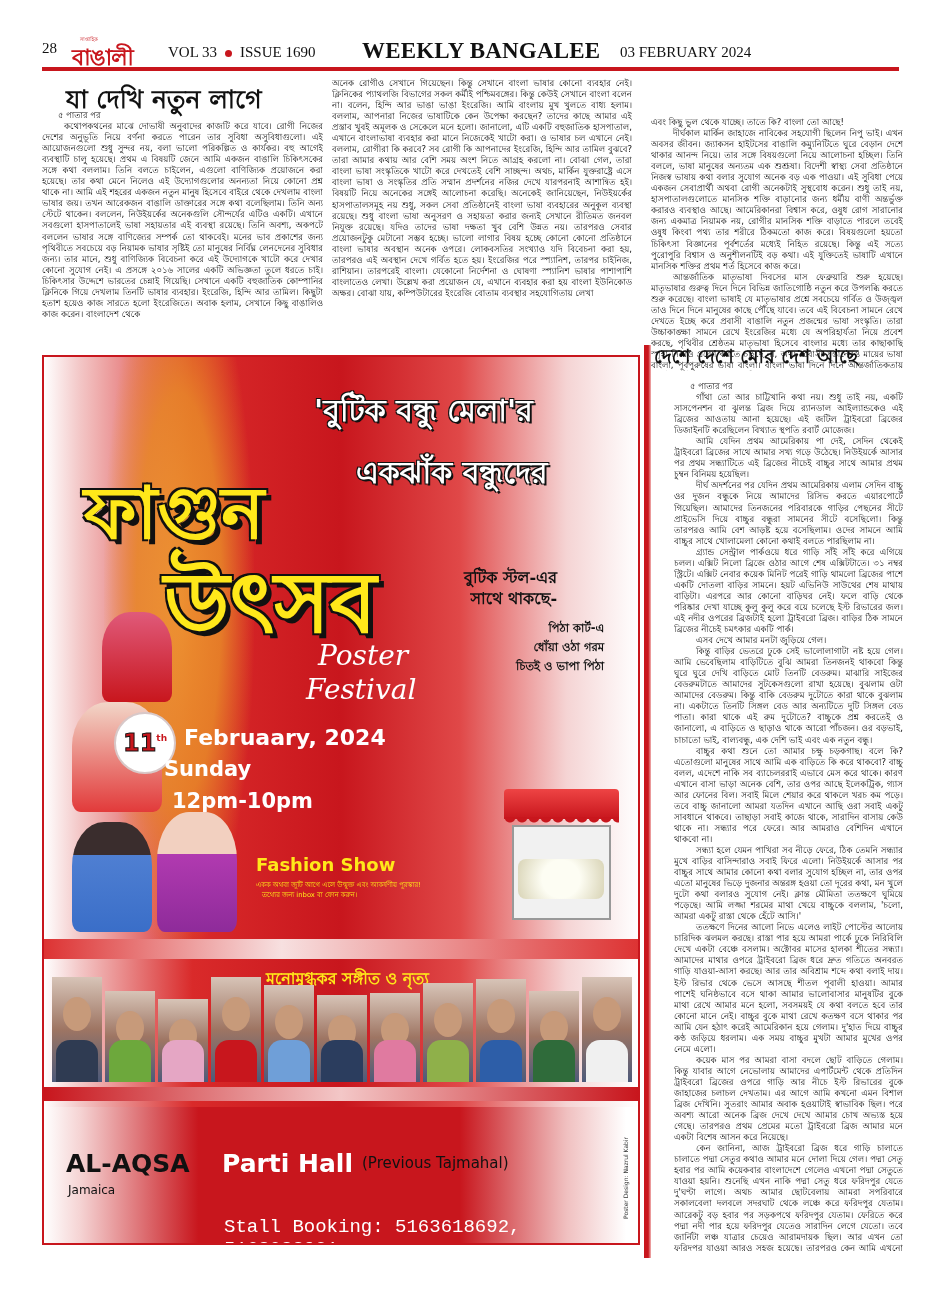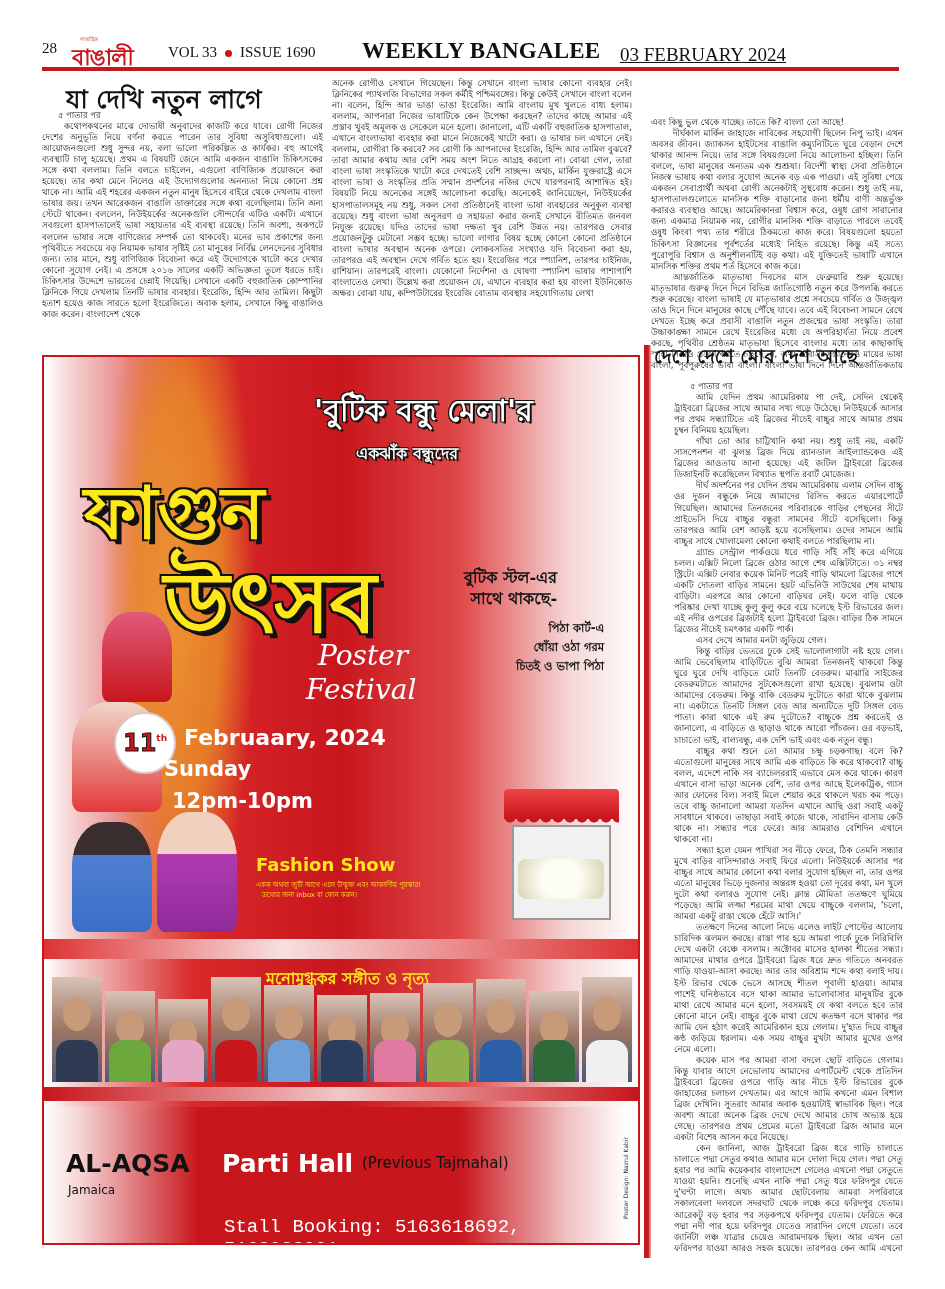--- a/index.html
+++ b/index.html
@@ -8,38 +8,38 @@
 
   
   .masthead { position: absolute; left: 0; top: 0; width: 945px; height: 72px; padding-left: 16px; }
   .page-num { position: absolute; left: 42px; top: 40px; font-family: "Liberation Serif", serif; font-size: 15px; }
   .logo { position: absolute; left: 72px; top: 38px; width: 66px; height: 34px; }
   .logo .logo-text { position: absolute; left: 0; top: 2px; font-family: "DejaVu Sans", sans-serif; font-weight: bold; font-size: 22px; color: #c8161d; letter-spacing: -1px; }
   .logo .logo-tag { position: absolute; left: 8px; top: -2px; font-size: 5px; color: #c8161d; }
   .vol { position: absolute; left: 168px; top: 44px; font-family: "Liberation Serif", serif; font-size: 15px; }
   .dot { display: inline-block; width: 7px; height: 7px; border-radius: 50%; background: #c8161d; margin: 0 8px; vertical-align: middle; }
   .paper-name { position: absolute; left: 362px; top: 38px; font-family: "Liberation Serif", serif; font-weight: bold; font-size: 23px; letter-spacing: 0.2px; }
-  .date { position: absolute; left: 620px; top: 44px; font-family: "Liberation Serif", serif; font-size: 19px; text-decoration: underline; }
+  .date { position: absolute; left: 620px; top: 44px; font-family: "Liberation Serif", serif; font-size: 15px; }
   .rule { position: absolute; left: 42px; top: 67px; width: 857px; height: 4px; background: #c8161d; }
 
   
   .col { position: absolute; font-family: "DejaVu Sans", sans-serif; font-size: 8.6px; line-height: 11.05px; text-align: justify; color: #111; overflow: hidden; }
   .col p { text-indent: 22px; }
   .col p.noindent { text-indent: 0; }
   .continued { font-size: 8.4px; padding-left: 16px; text-indent: 0 !important; }
 
   .h1 { position: absolute; font-family: "DejaVu Sans", sans-serif; font-weight: bold; color: #111; white-space: nowrap; }
 
   
   .poster { position: absolute; left: 42px; top: 355px; width: 598px; height: 890px; border: 2px solid #c8161d; overflow: hidden;
             background: linear-gradient(90deg, #ffffff 0%, #f3c7c7 6%, #d92a2a 25%, #c8161d 50%, #e04848 70%, #f5d4d4 88%, #ffffff 100%); }
   .poster .map { position: absolute; left: 60px; top: 0; width: 150px; height: 600px;
                  background: radial-gradient(ellipse at 50% 40%, #f0a030 0%, #e88a28 40%, rgba(232,138,40,0) 72%); opacity: .85; }
   .poster .boutique-title { position: absolute; left: 270px; top: 30px; font-size: 30px; font-weight: bold; color: #fff; text-shadow: 2px 2px 0 #111, -1px -1px 0 #111, 1px -1px 0 #111, -1px 1px 0 #111; white-space: nowrap; }
-  .poster .boutique-sub { position: absolute; left: 312px; top: 84px; font-size: 16px; font-weight: bold; color: #fff; text-shadow: 2px 2px 0 #111, -1px -1px 0 #111, 1px -1px 0 #111, -1px 1px 0 #111; white-space: nowrap; }
+  .poster .boutique-sub { position: absolute; left: 312px; top: 92px; font-size: 30px; font-weight: bold; color: #fff; text-shadow: 2px 2px 0 #111, -1px -1px 0 #111, 1px -1px 0 #111, -1px 1px 0 #111; white-space: nowrap; }
   .poster .fagun-bn { position: absolute; left: 40px; top: 115px; font-size: 72px; font-weight: bold; color: #ffe81a; line-height: 82px;
                       text-shadow: 5px 5px 0 #111, -2px -2px 0 #111, 2px -2px 0 #111, -2px 2px 0 #111; }
   .poster .utsob-bn { position: absolute; left: 120px; top: 200px; font-size: 84px; font-weight: bold; color: #ffe81a; line-height: 92px;
                       text-shadow: 5px 5px 0 #111, -2px -2px 0 #111, 2px -2px 0 #111, -2px 2px 0 #111; }
   .poster .fagun-en { position: absolute; left: 262px; top: 282px; font-family: "DejaVu Serif", serif; font-style: italic; font-size: 28px; color: #fff; line-height: 34px; }
   .poster .stall { position: absolute; left: 420px; top: 210px; font-size: 16px; font-weight: bold; color: #111; text-align: right; line-height: 21px; }
   .poster .pitha { position: absolute; left: 472px; top: 262px; font-size: 11.5px; font-weight: bold; color: #111; text-align: right; line-height: 19px; }
   .poster .day-badge { position: absolute; left: 70px; top: 355px; width: 62px; height: 62px; border-radius: 50%; background: #fff; border: 2px solid #d8c8c8;
                        display: flex; align-items: center; justify-content: center; }
   .poster .day-badge .num { font-size: 24px; font-weight: bold; color: #c8161d; -webkit-text-stroke: 1px #111; }
@@ -216,22 +216,22 @@
     <span class="venue-phone">Stall Booking: 5163618692,  5163033981</span>
     <span class="venue-credit">Poster Design: Nazrul Kabir</span>
   </div>
 </section>
 
 <div class="vline"></div>
 
 <h2 class="h1" style="left:654px; top:342px; font-size:19px;">দেশে দেশে মোর দেশ আছে</h2>
 <div class="col" style="left:674px; top:381px; width:229px; height:870px;">
   <p class="continued">৫ পাতার পর</p>
+  <p>গাঁথা তো আর চাট্টিখানি কথা নয়। শুধু তাই নয়, একটি সাসপেনশন বা ঝুলন্ত ব্রিজ দিয়ে র‍্যানডাল আইল্যান্ডকেও এই ব্রিজের আওতায় আনা হয়েছে। এই জটিল ট্রাইবরো ব্রিজের ডিজাইনটি করেছিলেন বিখ্যাত স্থপতি রবার্ট মোজেজ।</p>
   <p>আমি যেদিন প্রথম আমেরিকায় পা দেই, সেদিন থেকেই ট্রাইবরো ব্রিজের সাথে আমার সখ্য গড়ে উঠেছে। নিউইয়র্কে আসার পর প্রথম সন্ধ্যাটিতে এই ব্রিজের নীচেই বাচ্চুর সাথে আমার প্রথম চুম্বন বিনিময় হয়েছিল।</p>
-  <p>গাঁথা তো আর চাট্টিখানি কথা নয়। শুধু তাই নয়, একটি সাসপেনশন বা ঝুলন্ত ব্রিজ দিয়ে র‍্যানডাল আইল্যান্ডকেও এই ব্রিজের আওতায় আনা হয়েছে। এই জটিল ট্রাইবরো ব্রিজের ডিজাইনটি করেছিলেন বিখ্যাত স্থপতি রবার্ট মোজেজ।</p>
   <p>দীর্ঘ অদর্শনের পর যেদিন প্রথম আমেরিকায় এলাম সেদিন বাচ্চু ওর দুজন বন্ধুকে নিয়ে আমাদের রিসিভ করতে এয়ারপোর্টে গিয়েছিল। আমাদের তিনজনের পরিবারকে গাড়ির পেছনের সীটে প্রাইভেসি দিয়ে বাচ্চুর বন্ধুরা সামনের সীটে বসেছিলো। কিন্তু তারপরও আমি বেশ আড়ষ্ট হয়ে বসেছিলাম। ওদের সামনে আমি বাচ্চুর সাথে খোলামেলা কোনো কথাই বলতে পারছিলাম না।</p>
   <p>গ্র্যান্ড সেন্ট্রাল পার্কওয়ে ধরে গাড়ি সাঁই সাঁই করে এগিয়ে চলল। এক্সিট নিলো ব্রিজে ওঠার আগে শেষ এক্সিটটাতে। ৩১ নম্বর স্ট্রিটে। এক্সিট নেবার কয়েক মিনিট পরেই গাড়ি থামলো ব্রিজের পাশে একটি দোতলা বাড়ির সামনে। হয়ট এভিনিউ সাউথের শেষ মাথায় বাড়িটা। এরপরে আর কোনো বাড়িঘর নেই। ফলে বাড়ি থেকে পরিষ্কার দেখা যাচ্ছে কুলু কুলু করে বয়ে চলেছে ইস্ট রিভারের জল। এই নদীর ওপরের ব্রিজটাই হলো ট্রাইবরো ব্রিজ। বাড়ির ঠিক সামনে ব্রিজের নীচেই চমৎকার একটি পার্ক।</p>
   <p>এসব দেখে আমার মনটা জুড়িয়ে গেল।</p>
   <p>কিন্তু বাড়ির ভেতরে ঢুকে সেই ভালোলাগাটা নষ্ট হয়ে গেল। আমি ভেবেছিলাম বাড়িটিতে বুঝি আমরা তিনজনই থাকবো কিন্তু ঘুরে ঘুরে দেখি বাড়িতে মোট তিনটি বেডরুম। মাঝারি সাইজের বেডরুমটাতে আমাদের সুটকেসগুলো রাখা হয়েছে। বুঝলাম ওটা আমাদের বেডরুম। কিন্তু বাকি বেডরুম দুটোতে কারা থাকে বুঝলাম না। একটাতে তিনটি সিঙ্গল বেড আর অন্যটিতে দুটি সিঙ্গল বেড পাতা। কারা থাকে এই রুম দুটোতে? বাচ্চুকে প্রশ্ন করতেই ও জানালো, এ বাড়িতে ও ছাড়াও থাকে আরো পাঁচজন। ওর বড়ভাই, চাচাতো ভাই, বাল্যবন্ধু, এক দেশি ভাই এবং এক নতুন বন্ধু।</p>
   <p>বাচ্চুর কথা শুনে তো আমার চক্ষু চড়কগাছ। বলে কি? এতোগুলো মানুষের সাথে আমি এক বাড়িতে কি করে থাকবো? বাচ্চু বলল, এদেশে নাকি সব ব্যাচেলররাই এভাবে মেস করে থাকে। কারণ এখানে বাসা ভাড়া অনেক বেশি, তার ওপর আছে ইলেকট্রিক, গ্যাস আর ফোনের বিল। সবাই মিলে শেয়ার করে থাকলে খরচ কম পড়ে। তবে বাচ্চু জানালো আমরা যতদিন এখানে আছি ওরা সবাই একটু সাবধানে থাকবে। তাছাড়া সবাই কাজে থাকে, সারাদিন বাসায় কেউ থাকে না। সন্ধ্যার পরে ফেরে। আর আমরাও বেশিদিন এখানে থাকবো না।</p>
   <p>সন্ধ্যা হলে যেমন পাখিরা সব নীড়ে ফেরে, ঠিক তেমনি সন্ধ্যার মুখে বাড়ির বাসিন্দারাও সবাই ফিরে এলো। নিউইয়র্কে আসার পর বাচ্চুর সাথে আমার কোনো কথা বলার সুযোগ হচ্ছিল না, তার ওপর এতো মানুষের ভিড়ে দুজনার অন্তরঙ্গ হওয়া তো দূরের কথা, মন খুলে দুটো কথা বলারও সুযোগ নেই। ক্লান্ত মৌমিতা ততক্ষণে ঘুমিয়ে পড়েছে। আমি লজ্জা শরমের মাথা খেয়ে বাচ্চুকে বললাম, 'চলো, আমরা একটু রাস্তা থেকে হেঁটে আসি।'</p>
   <p>ততক্ষণে দিনের আলো নিভে এলেও লাইট পোস্টের আলোয় চারিদিক ঝলমল করছে। রাস্তা পার হয়ে আমরা পার্কে ঢুকে নিরিবিলি দেখে একটা বেঞ্চে বসলাম। অক্টোবর মাসের হালকা শীতের সন্ধ্যা। আমাদের মাথার ওপরে ট্রাইবরো ব্রিজ ধরে দ্রুত গতিতে অনবরত গাড়ি যাওয়া-আসা করছে। আর তার অবিশ্রাম শব্দে কথা বলাই দায়। ইস্ট রিভার থেকে ভেসে আসছে শীতল পূবালী হাওয়া। আমার পাশেই ঘনিষ্ঠভাবে বসে থাকা আমার ভালোবাসার মানুষটির বুকে মাথা রেখে আমার মনে হলো, সবসময়ই যে কথা বলতে হবে তার কোনো মানে নেই। বাচ্চুর বুকে মাথা রেখে কতক্ষণ বসে থাকার পর আমি যেন হঠাৎ করেই আমেরিকান হয়ে গেলাম। দু'হাত দিয়ে বাচ্চুর কণ্ঠ জড়িয়ে ধরলাম। এক সময় বাচ্চুর মুখটা আমার মুখের ওপর নেমে এলো।</p>
   <p>কয়েক মাস পর আমরা বাসা বদলে ছোট বাড়িতে গেলাম। কিন্তু যাবার আগে নেভোলায় আমাদের এপার্টমেন্ট থেকে প্রতিদিন ট্রাইবরো ব্রিজের ওপরে গাড়ি আর নীচে ইস্ট রিভারের বুকে জাহাজের চলাচল দেখতাম। এর আগে আমি কখনো এমন বিশাল ব্রিজ দেখিনি। সুতরাং আমার অবাক হওয়াটাই স্বাভাবিক ছিল। পরে অবশ্য আরো অনেক ব্রিজ দেখে দেখে আমার চোখ অভ্যস্ত হয়ে গেছে। তারপরও প্রথম প্রেমের মতো ট্রাইবরো ব্রিজ আমার মনে একটা বিশেষ আসন করে নিয়েছে।</p>
   <p>কেন জানিনা, আজ ট্রাইবরো ব্রিজ ধরে গাড়ি চালাতে চালাতে পদ্মা সেতুর কথাও আমার মনে দোলা দিয়ে গেল। পদ্মা সেতু হবার পর আমি কয়েকবার বাংলাদেশে গেলেও এখনো পদ্মা সেতুতে যাওয়া হয়নি। শুনেছি এখন নাকি পদ্মা সেতু ধরে ফরিদপুর যেতে দু'ঘণ্টা লাগে। অথচ আমার ছোটবেলায় আমরা সপরিবারে সকালবেলা দলবলে সদরঘাট থেকে লঞ্চে করে ফরিদপুর যেতাম। আরেকটু বড় হবার পর সড়কপথে ফরিদপুর যেতাম। ফেরিতে করে পদ্মা নদী পার হয়ে ফরিদপুর যেতেও সারাদিন লেগে যেতো। তবে জার্নিটা লঞ্চ যাত্রার চেয়েও আরামদায়ক ছিল। আর এখন তো ফরিদপুর যাওয়া আরও সহজ হয়েছে। তারপরও কেন আমি এখনো পদ্মা সেতু ধরে ফরিদপুর যাইনি? জানি না।</p>
 </div>

